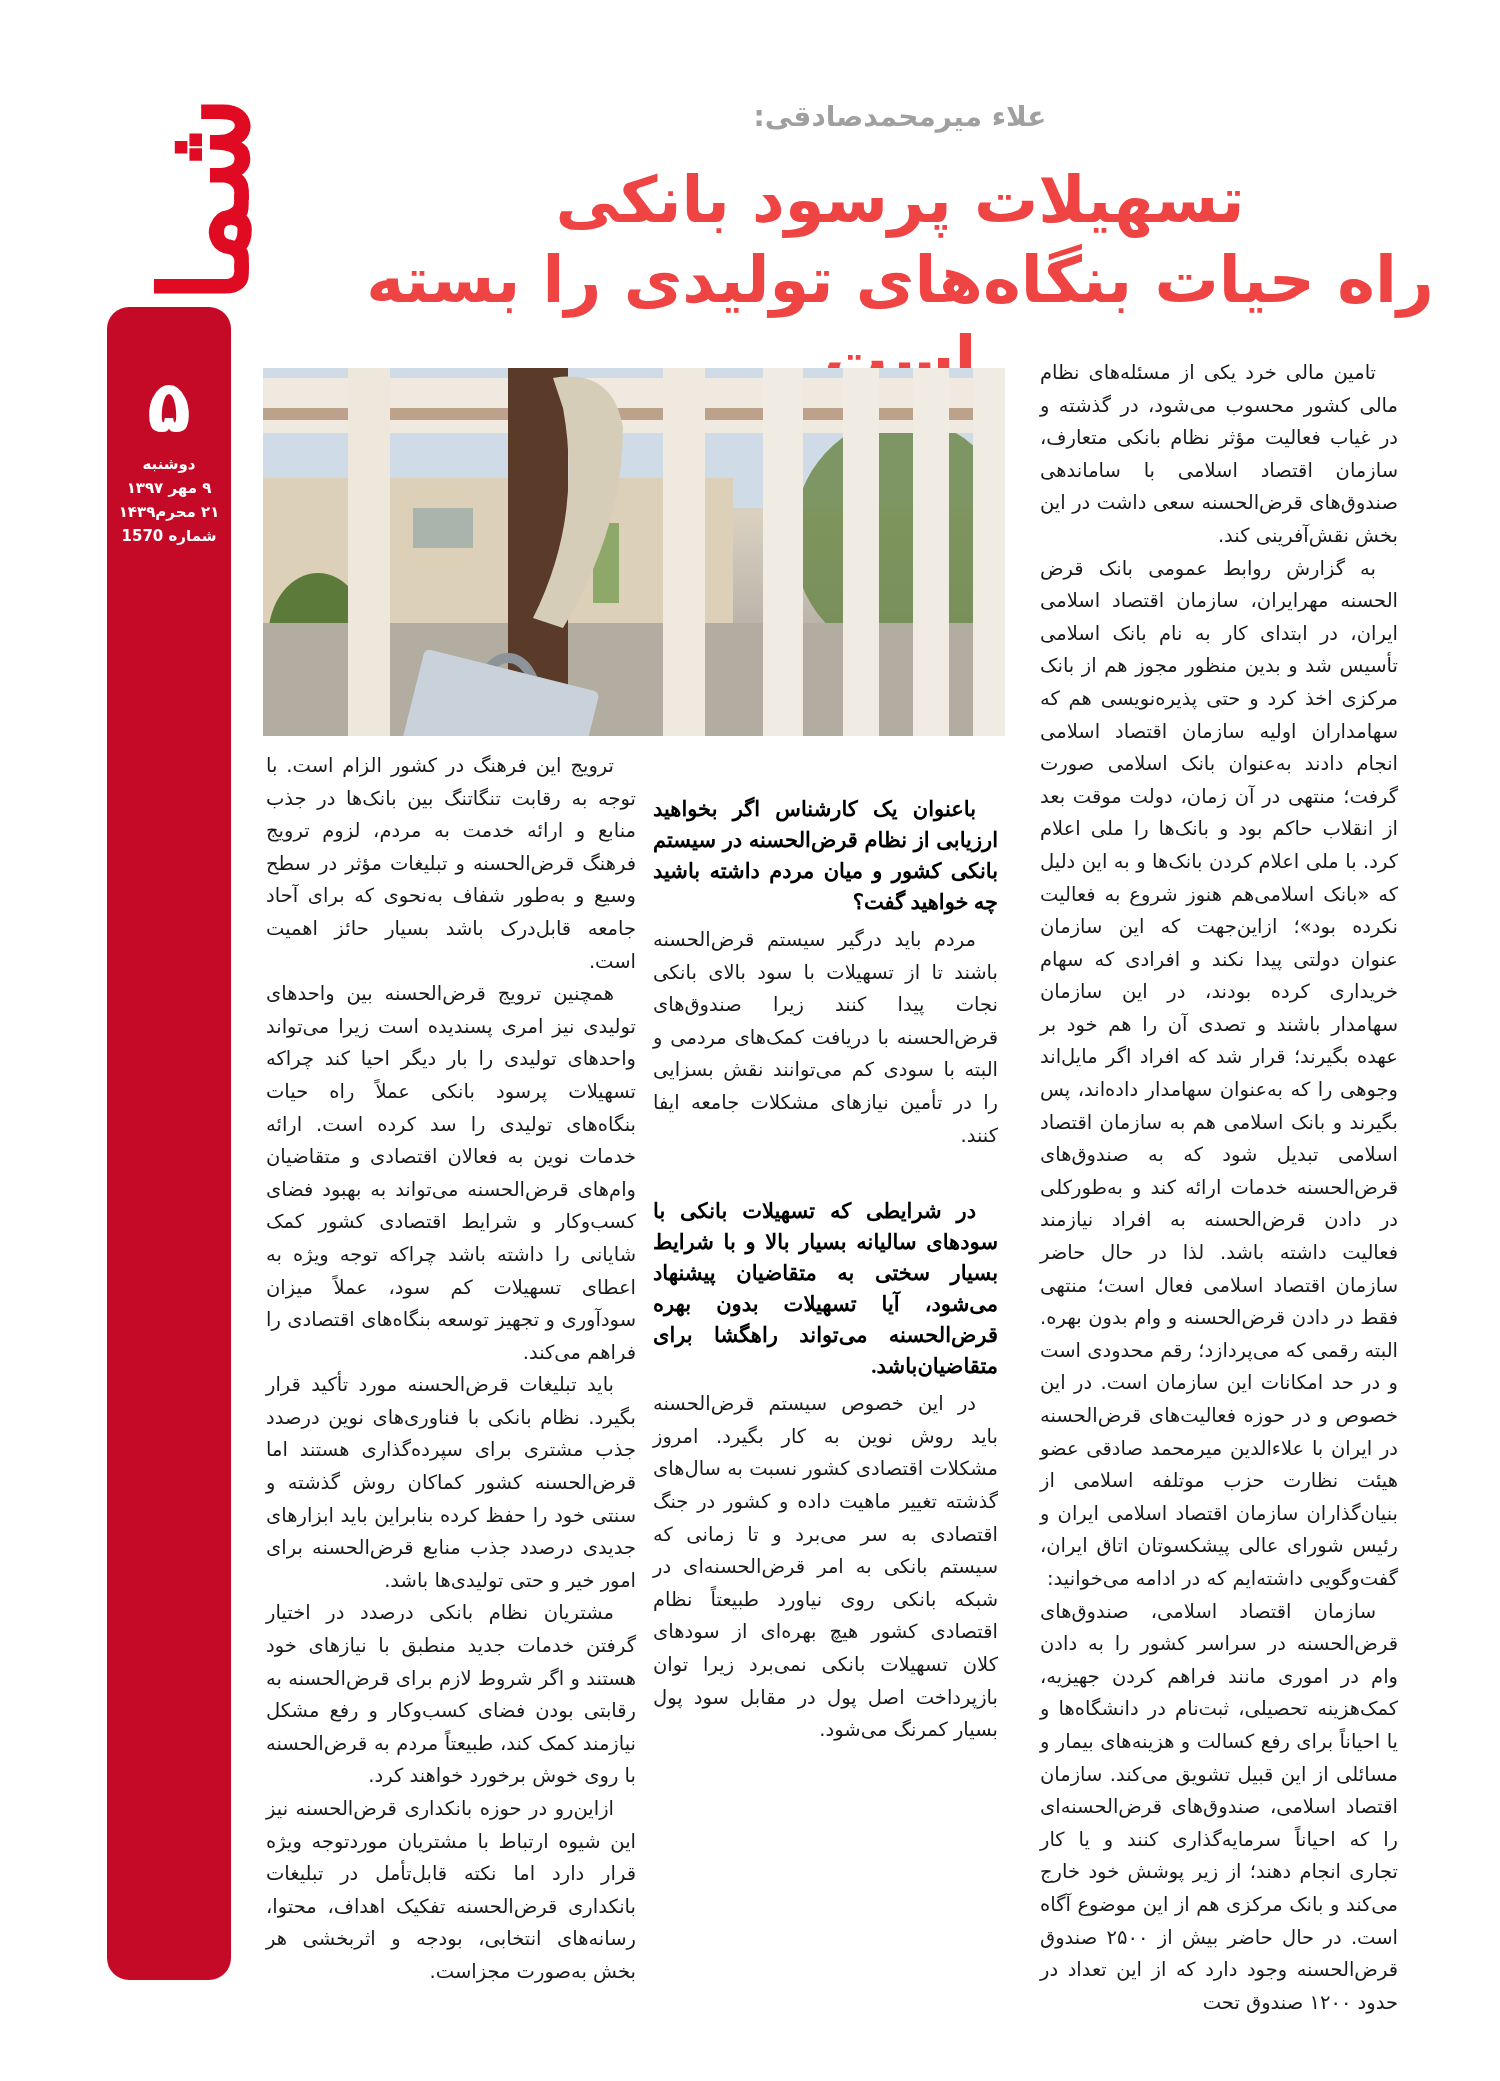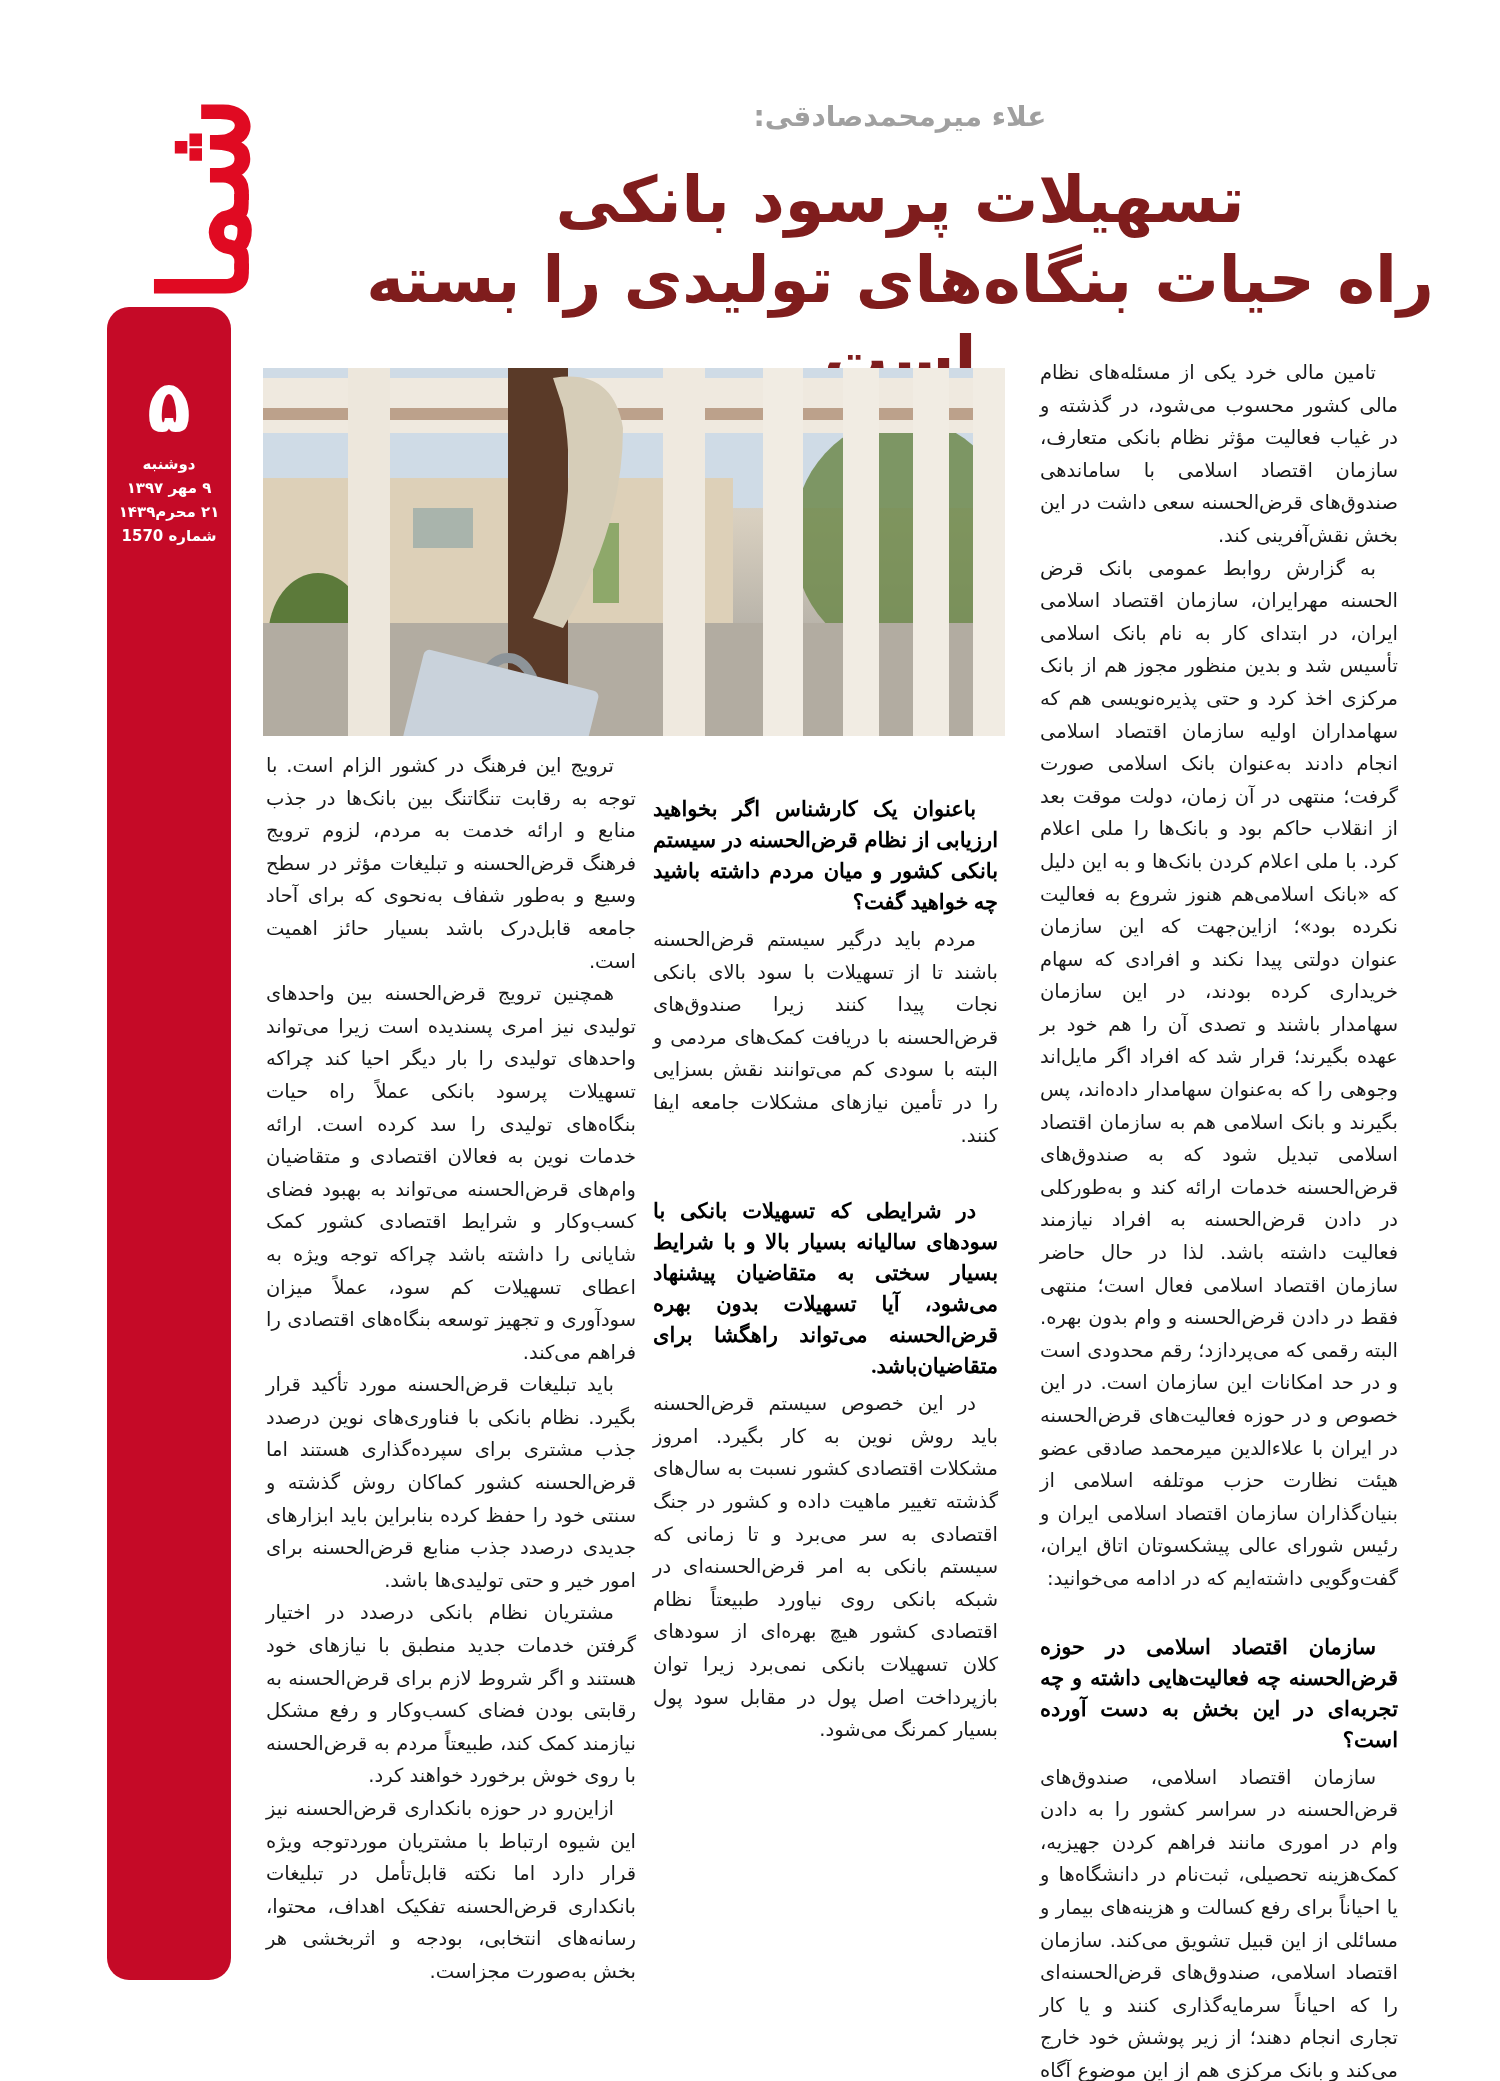--- a/index.html
+++ b/index.html
@@ -9,21 +9,21 @@
           color: #e00a22; font-family: "DejaVu Serif", serif; font-weight: bold;
           font-size: 120px; line-height: 210px; text-align: center;
           writing-mode: vertical-rl; transform: rotate(180deg); }
   .sidebar { position: absolute; left: 107px; top: 307px; width: 124px; height: 1673px;
              background: #c50a27; border-radius: 22px; color: #ffffff; text-align: center; }
   .sidebar .page-num { font-size: 72px; font-weight: bold; margin-top: 55px; line-height: 90px; }
   .sidebar .meta { font-size: 15px; line-height: 24px; font-weight: bold; direction: rtl; }
   .subtitle { position: absolute; left: 300px; right: 0; top: 100px; text-align: center;
               font-size: 28px; font-weight: bold; color: #a0a0a0; direction: rtl; }
   .headline { position: absolute; left: 300px; width: 1200px; text-align: center; direction: rtl;
-              font-weight: bold; color: #7f1d1d; letter-spacing: -1px; }
+              font-weight: bold; color: #ef4444; letter-spacing: -1px; }
   .headline.l1 { top: 160px; font-size: 64px; line-height: 80px; }
   .headline.l2 { top: 240px; font-size: 64px; line-height: 80px; }
   .photo { position: absolute; left: 263px; top: 368px; width: 742px; height: 368px; overflow: hidden;
            background: linear-gradient(180deg, #c8d6e3 0%, #d9d0c0 40%, #b9b4aa 70%, #a9a59d 100%); }
   .photo svg { width: 100%; height: 100%; display: block; }
   .col { position: absolute; direction: rtl; text-align: justify; font-size: 19.5px; line-height: 32.6px; }
   .col p { margin: 0; text-indent: 22px; }
   .col h3 { margin: 44px 0 6px 0; font-size: 21px; line-height: 31px; font-weight: bold; color: #000; text-indent: 22px; font-family: Liberation Serif, serif; }
   .col.right { left: 1040px; width: 358px; top: 357px; }
   .col.mid { left: 653px; width: 345px; top: 750px; }
@@ -67,21 +67,20 @@
     <rect x="710" y="0" width="32" height="368" fill="#f1ece3"></rect>
     <path d="M290 10 Q350 0 360 60 Q360 160 300 260 L270 250 Q320 150 300 40 Z" fill="#d6cdb8"></path>
     <ellipse cx="245" cy="330" rx="28" ry="40" fill="none" stroke="#8d9499" stroke-width="10"></ellipse>
     <rect x="140" y="300" width="180" height="160" rx="6" fill="#c9d2db" transform="rotate(14 230 380)"></rect>
   </svg>
 </div>
 
 <div class="col right">
   <p>تامین مالی خرد یکی از مسئله‌های نظام مالی کشور محسوب می‌شود، در گذشته و در غیاب فعالیت مؤثر نظام بانکی متعارف، سازمان اقتصاد اسلامی با ساماندهی صندوق‌های قرض‌الحسنه سعی داشت در این بخش نقش‌آفرینی کند.</p>
   <p>به گزارش روابط عمومی بانک قرض الحسنه مهرایران، سازمان اقتصاد اسلامی ایران، در ابتدای کار به نام بانک اسلامی تأسیس شد و بدین منظور مجوز هم از بانک مرکزی اخذ کرد و حتی پذیره‌نویسی هم که سهامداران اولیه سازمان اقتصاد اسلامی انجام دادند به‌عنوان بانک اسلامی صورت گرفت؛ منتهی در آن زمان، دولت موقت بعد از انقلاب حاکم بود و بانک‌ها را ملی اعلام کرد. با ملی اعلام کردن بانک‌ها و به این دلیل که «بانک اسلامی‌هم هنوز شروع به فعالیت نکرده بود»؛ ازاین‌جهت که این سازمان عنوان دولتی پیدا نکند و افرادی که سهام خریداری کرده بودند، در این سازمان سهامدار باشند و تصدی آن را هم خود بر عهده بگیرند؛ قرار شد که افراد اگر مایل‌اند وجوهی را که به‌عنوان سهامدار داده‌اند، پس بگیرند و بانک اسلامی هم به سازمان اقتصاد اسلامی تبدیل شود که به صندوق‌های قرض‌الحسنه خدمات ارائه کند و به‌طورکلی در دادن قرض‌الحسنه به افراد نیازمند فعالیت داشته باشد. لذا در حال حاضر سازمان اقتصاد اسلامی فعال است؛ منتهی فقط در دادن قرض‌الحسنه و وام بدون بهره. البته رقمی که می‌پردازد؛ رقم محدودی است و در حد امکانات این سازمان است. در این خصوص و در حوزه فعالیت‌های قرض‌الحسنه در ایران با علاءالدین میرمحمد صادقی عضو هیئت نظارت حزب موتلفه اسلامی از بنیان‌گذاران سازمان اقتصاد اسلامی ایران و رئیس شورای عالی پیشکسوتان اتاق ایران، گفت‌وگویی داشته‌ایم که در ادامه می‌خوانید:</p>
-  <h3>سازمان اقتصاد اسلامی در حوزه قرض‌الحسنه چه فعالیت‌هایی داشته و چه تجربه‌ای در این بخش به دست آورده است؟</h3>
   <p>سازمان اقتصاد اسلامی، صندوق‌های قرض‌الحسنه در سراسر کشور را به دادن وام در اموری مانند فراهم کردن جهیزیه، کمک‌هزینه تحصیلی، ثبت‌نام در دانشگاه‌ها و یا احیاناً برای رفع کسالت و هزینه‌های بیمار و مسائلی از این قبیل تشویق می‌کند. سازمان اقتصاد اسلامی، صندوق‌های قرض‌الحسنه‌ای را که احیاناً سرمایه‌گذاری کنند و یا کار تجاری انجام دهند؛ از زیر پوشش خود خارج می‌کند و بانک مرکزی هم از این موضوع آگاه است. در حال حاضر بیش از ۲۵۰۰ صندوق قرض‌الحسنه وجود دارد که از این تعداد در حدود ۱۲۰۰ صندوق تحت</p>
 </div>
 
 <div class="col mid">
   <h3>باعنوان یک کارشناس اگر بخواهید ارزیابی از نظام قرض‌الحسنه در سیستم بانکی کشور و میان مردم داشته باشید چه خواهید گفت؟</h3>
   <p>مردم باید درگیر سیستم قرض‌الحسنه باشند تا از تسهیلات با سود بالای بانکی نجات پیدا کنند زیرا صندوق‌های قرض‌الحسنه با دریافت کمک‌های مردمی و البته با سودی کم می‌توانند نقش بسزایی را در تأمین نیازهای مشکلات جامعه ایفا کنند.</p>
   <h3>در شرایطی که تسهیلات بانکی با سودهای سالیانه بسیار بالا و با شرایط بسیار سختی به متقاضیان پیشنهاد می‌شود، آیا تسهیلات بدون بهره قرض‌الحسنه می‌تواند راهگشا برای متقاضیان‌باشد.</h3>
   <p>در این خصوص سیستم قرض‌الحسنه باید روش نوین به کار بگیرد. امروز مشکلات اقتصادی کشور نسبت به سال‌های گذشته تغییر ماهیت داده و کشور در جنگ اقتصادی به سر می‌برد و تا زمانی که سیستم بانکی به امر قرض‌الحسنه‌ای در شبکه بانکی روی نیاورد طبیعتاً نظام اقتصادی کشور هیچ بهره‌ای از سودهای کلان تسهیلات بانکی نمی‌برد زیرا توان بازپرداخت اصل پول در مقابل سود پول بسیار کمرنگ می‌شود.</p>
 
 </div>

